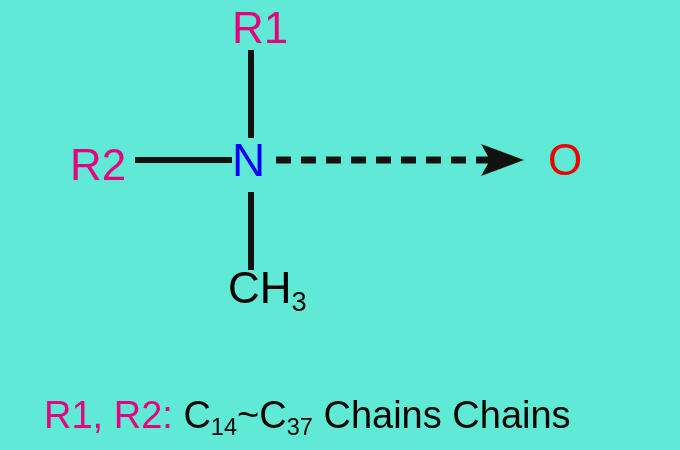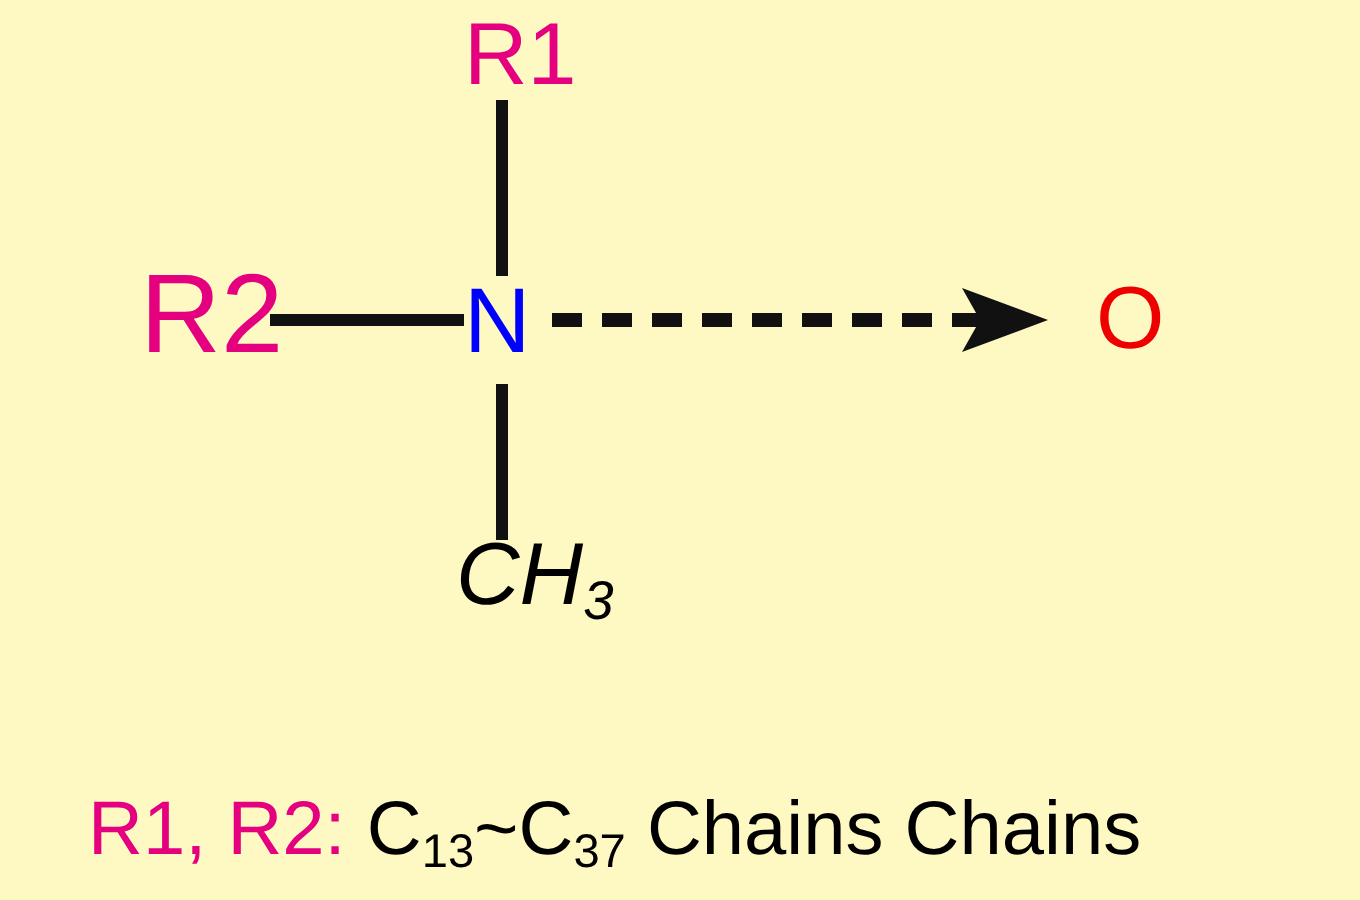--- a/index.html
+++ b/index.html
@@ -4,21 +4,21 @@
 <style>
   html, body {
     margin: 0;
     padding: 0;
     background: #ffffff;
   }
   #canvas {
     position: relative;
     width: 680px;
     height: 450px;
-    background: #fef9c3;
+    background: #5eead4;
     overflow: hidden;
     font-family: "Liberation Sans", sans-serif;
   }
   .atom-label {
     position: absolute;
     font-family: "Liberation Sans", sans-serif;
     font-weight: 400;
     line-height: 1;
     white-space: nowrap;
     user-select: none;
@@ -26,22 +26,22 @@
   
   #label-r1 {
     left: 232px;
     top: 6px;
     font-size: 44px;
     color: #e4007f;
   }
   
   #label-r2 {
     left: 70px;
-    top: 129px;
-    font-size: 56px;
+    top: 143px;
+    font-size: 44px;
     color: #e4007f;
   }
   
   #label-n {
     left: 232px;
     top: 137px;
     font-size: 46px;
     color: #0000ff;
   }
   
@@ -50,21 +50,20 @@
     top: 138px;
     font-size: 44px;
     color: #ee0000;
   }
   
   #label-ch3 {
     left: 228px;
     top: 266px;
     font-size: 44px;
     color: #000000;
-    font-style: italic;
   }
   #label-ch3 .sub,
   .caption .sub {
     font-size: 0.62em;
     vertical-align: -0.28em;
     letter-spacing: 0;
   }
   
   .bond {
     position: absolute;
@@ -133,16 +132,16 @@
 
   <div class="atom-label" id="label-n">N</div>
 
   <div class="atom-label" id="label-o">O</div>
 
   <div class="atom-label" id="label-ch3">
     <span>CH</span><span class="sub">3</span>
   </div>
 
   <div class="caption">
-    <span class="rgroup">R1, R2:</span><span class="chains"> <span>C</span><span class="sub">13</span><span>~</span><span>C</span><span class="sub">37</span><span> Chains Chains</span></span>
+    <span class="rgroup">R1, R2:</span><span class="chains"> <span>C</span><span class="sub">14</span><span>~</span><span>C</span><span class="sub">37</span><span> Chains Chains</span></span>
   </div>
 
 </div>
 
 </body></html>

